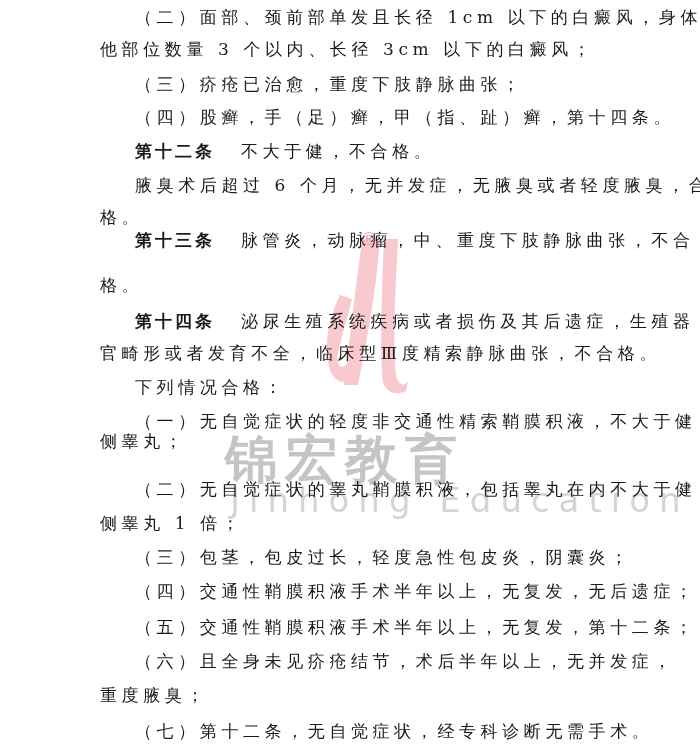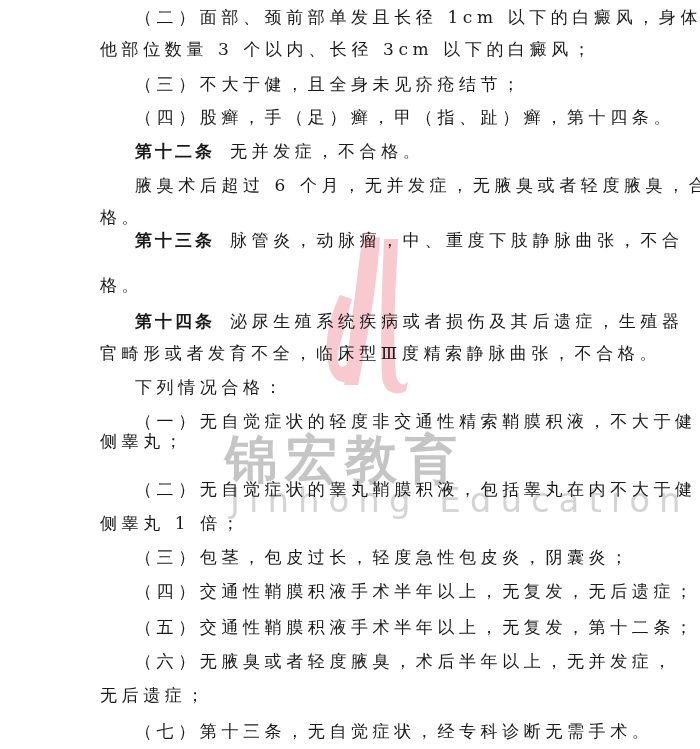--- a/index.html
+++ b/index.html
@@ -28,21 +28,21 @@
       line-height: 34px;
       font-size: 17px;
       letter-spacing: 4.6px;
       white-space: nowrap;
     }
     .indent { left: 35px; }
     .art {
       font-family: "DejaVu Sans", "Liberation Sans", sans-serif;
       font-weight: bold;
       letter-spacing: 3px;
-      margin-right: 15px;
+      margin-right: 26px;
     }
     
     .wm-logo {
       position: absolute;
       left: 300px;
       top: 235px;
       width: 110px;
       height: 160px;
       opacity: 0.45;
       pointer-events: none;
@@ -89,25 +89,25 @@
   <path d="M40 60 C30 80 22 110 30 135 C36 150 48 150 52 140 L46 130 C40 135 36 128 38 118 C42 100 48 80 52 64 Z" fill="#f08a96"></path>
   <path d="M84 4 L98 4 C96 50 92 100 96 140 C98 150 104 152 108 146 L106 156 C94 162 82 156 82 140 C80 100 82 50 84 4 Z" fill="#f08a96"></path>
 </svg>
 <div class="wm-reg">®</div>
 <div class="wm-cn">锦宏教育</div>
 <div class="wm-en">Jinhong Education</div>
 
 <div class="page">
   <div class="line indent" style="top:0px">（二）面部、颈前部单发且长径 1cm 以下的白癜风，身体其</div>
   <div class="line" style="top:32px">他部位数量 3 个以内、长径 3cm 以下的白癜风；</div>
-  <div class="line indent" style="top:67px">（三）不大于健，且全身未见疥疮结节；</div>
+  <div class="line indent" style="top:67px">（三）疥疮已治愈，重度下肢静脉曲张；</div>
   <div class="line indent" style="top:100px">（四）股癣，手（足）癣，甲（指、趾）癣，第十四条。</div>
 
   <div class="line indent" style="top:134px">
-    <span class="art">第十二条</span><span>无并发症，不合格。</span>
+    <span class="art">第十二条</span><span>不大于健，不合格。</span>
   </div>
   <div class="line indent" style="top:168px">腋臭术后超过 6 个月，无并发症，无腋臭或者轻度腋臭，合</div>
   <div class="line" style="top:200px">格。</div>
 
   <div class="line indent" style="top:223px">
     <span class="art">第十三条</span><span>脉管炎，动脉瘤，中、重度下肢静脉曲张，不合</span>
   </div>
   <div class="line" style="top:268px">格。</div>
 
   <div class="line indent" style="top:304px">
@@ -116,16 +116,16 @@
   <div class="line" style="top:336px">官畸形或者发育不全，临床型Ⅲ度精索静脉曲张，不合格。</div>
   <div class="line indent" style="top:370px">下列情况合格：</div>
 
   <div class="line indent" style="top:404px">（一）无自觉症状的轻度非交通性精索鞘膜积液，不大于健</div>
   <div class="line" style="top:424px">侧睾丸；</div>
   <div class="line indent" style="top:472px">（二）无自觉症状的睾丸鞘膜积液，包括睾丸在内不大于健</div>
   <div class="line" style="top:506px">侧睾丸 1 倍；</div>
   <div class="line indent" style="top:540px">（三）包茎，包皮过长，轻度急性包皮炎，阴囊炎；</div>
   <div class="line indent" style="top:574px">（四）交通性鞘膜积液手术半年以上，无复发，无后遗症；</div>
   <div class="line indent" style="top:610px">（五）交通性鞘膜积液手术半年以上，无复发，第十二条；</div>
-  <div class="line indent" style="top:644px">（六）无腋臭或者轻度腋臭，术后半年以上，无并发症，</div>
-  <div class="line" style="top:678px">无后遗症；</div>
-  <div class="line indent" style="top:714px">（七）第十三条，无自觉症状，经专科诊断无需手术。</div>
+  <div class="line indent" style="top:644px">（六）且全身未见疥疮结节，术后半年以上，无并发症，</div>
+  <div class="line" style="top:678px">重度腋臭；</div>
+  <div class="line indent" style="top:714px">（七）第十二条，无自觉症状，经专科诊断无需手术。</div>
 </div>
 
 </body></html>

